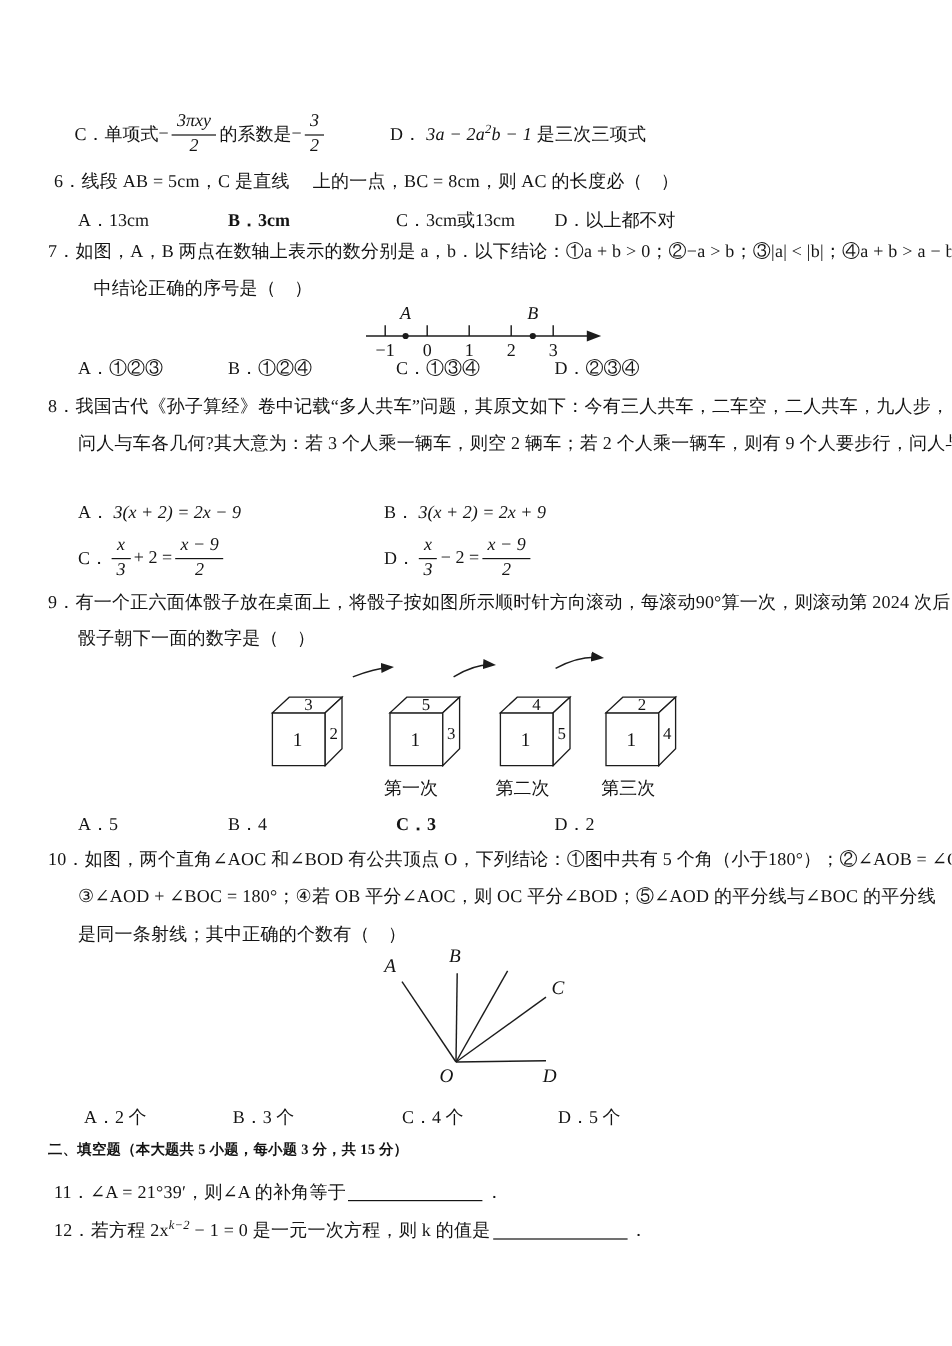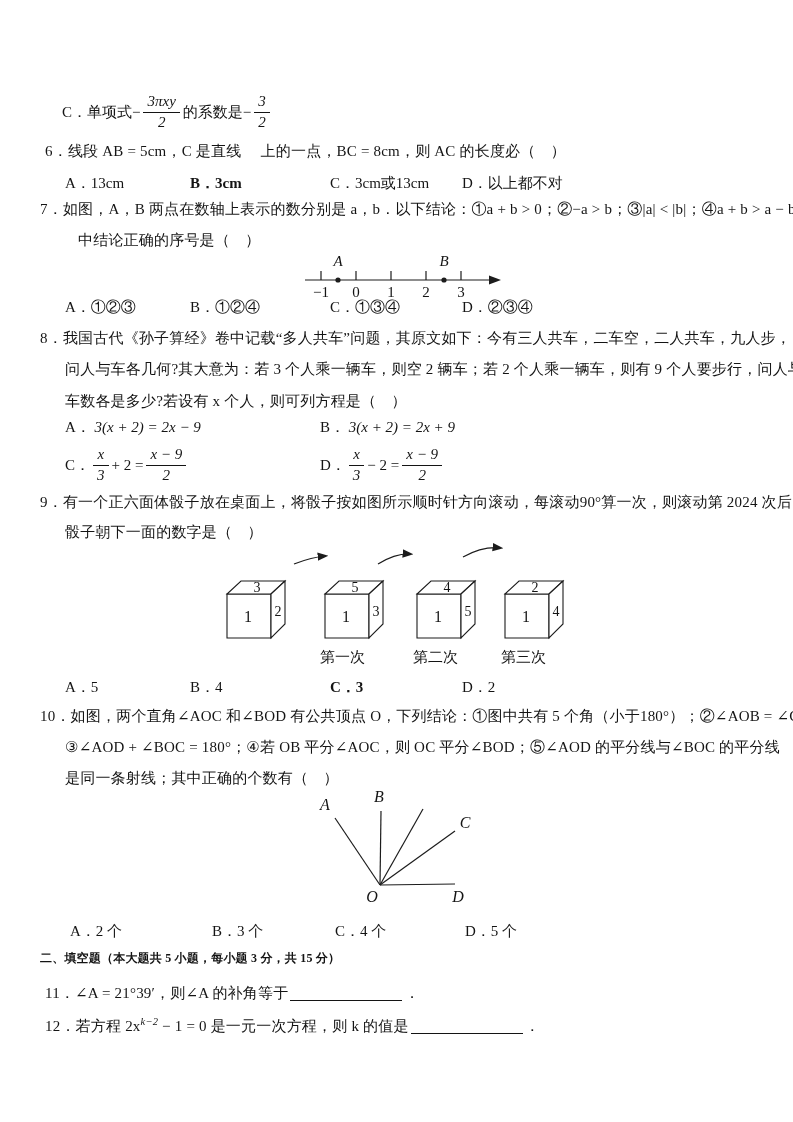--- a/index.html
+++ b/index.html
@@ -33,20 +33,25 @@
       <span class="fn">3πxy</span>
       <span class="fd">2</span>
     </span>
     <span>的系数是</span>
     <span>−</span>
     <span class="frac">
       <span class="fn">3</span>
       <span class="fd">2</span>
     </span>
   </div>
+  <div class="line" style="left:325px;top:103px;">
+    <span>D．</span>
+    <span style="font-style:italic">3a − 2a</span><span class="sup">2</span><span style="font-style:italic">b − 1 </span>
+    <span>是三次三项式</span>
+  </div>
 
   <div class="line" style="left:45px;top:142px;">6．线段 AB = 5cm，C 是直线　 上的一点，BC = 8cm，则 AC 的长度必（　）</div>
   <div class="opt" style="left:65px;top:174px;">A．13cm</div>
   <div class="opt" style="left:190px;top:174px;font-weight:bold;">B．3cm</div>
   <div class="opt" style="left:330px;top:174px;">C．3cm或13cm</div>
   <div class="opt" style="left:462px;top:174px;text-align:right;">D．以上都不对</div>
 
   <div class="line" style="left:40px;top:200px;">7．如图，A，B 两点在数轴上表示的数分别是 a，b．以下结论：①a + b &gt; 0；②−a &gt; b；③|a| &lt; |b|；④a + b &gt; a − b．其</div>
   <div class="line" style="left:78px;top:231px;">中结论正确的序号是（　）</div>
 
@@ -69,21 +74,20 @@
     <text x="158" y="47" font-size="15" text-anchor="middle">3</text>
   </svg>
 
   <div class="opt" style="left:65px;top:298px;">A．①②③</div>
   <div class="opt" style="left:190px;top:298px;">B．①②④</div>
   <div class="opt" style="left:330px;top:298px;">C．①③④</div>
   <div class="opt" style="left:462px;top:298px;">D．②③④</div>
 
   <div class="line" style="left:40px;top:329px;">8．我国古代《孙子算经》卷中记载“多人共车”问题，其原文如下：今有三人共车，二车空，二人共车，九人步，</div>
   <div class="line" style="left:65px;top:360px;">问人与车各几何?其大意为：若 3 个人乘一辆车，则空 2 辆车；若 2 个人乘一辆车，则有 9 个人要步行，问人与</div>
-  <div class="line" style="left:65px;top:392px;">车数各是多少?若设有 x 个人，则可列方程是（　）</div>
 
   <div class="opt" style="left:65px;top:418px;">
     <span>A．</span>
     <span style="font-style:italic">3(x + 2) = 2x − 9</span>
   </div>
   <div class="opt" style="left:320px;top:418px;">
     <span>B．</span>
     <span style="font-style:italic">3(x + 2) = 2x + 9</span>
   </div>
 
@@ -179,21 +183,21 @@
     <line class="ln" x1="85" y1="97" x2="160" y2="43"></line>
     <line class="ln" x1="85" y1="97" x2="160" y2="96"></line>
     <text x="30" y="22" font-size="16" font-style="italic" text-anchor="middle">A</text>
     <text x="84" y="14" font-size="16" font-style="italic" text-anchor="middle">B</text>
     <text x="170" y="40" font-size="16" font-style="italic" text-anchor="middle">C</text>
     <text x="163" y="114" font-size="16" font-style="italic" text-anchor="middle">D</text>
     <text x="77" y="114" font-size="16" font-style="italic" text-anchor="middle">O</text>
   </svg>
 
   <div class="opt" style="left:70px;top:922px;">A．2 个</div>
-  <div class="opt" style="left:212px;top:922px;">B．3 个</div>
+  <div class="opt" style="left:194px;top:922px;">B．3 个</div>
   <div class="opt" style="left:335px;top:922px;">C．4 个</div>
   <div class="opt" style="left:465px;top:922px;">D．5 个</div>
 
   <div class="line sechead" style="left:40px;top:950px;">二、填空题（本大题共 5 小题，每小题 3 分，共 15 分）</div>
 
   <div class="line" style="left:45px;top:984px;">
     <span>11．∠A = 21°39′，则∠A 的补角等于</span><span class="blank"></span><span>．</span>
   </div>
 
   <div class="line" style="left:45px;top:1016px;">

